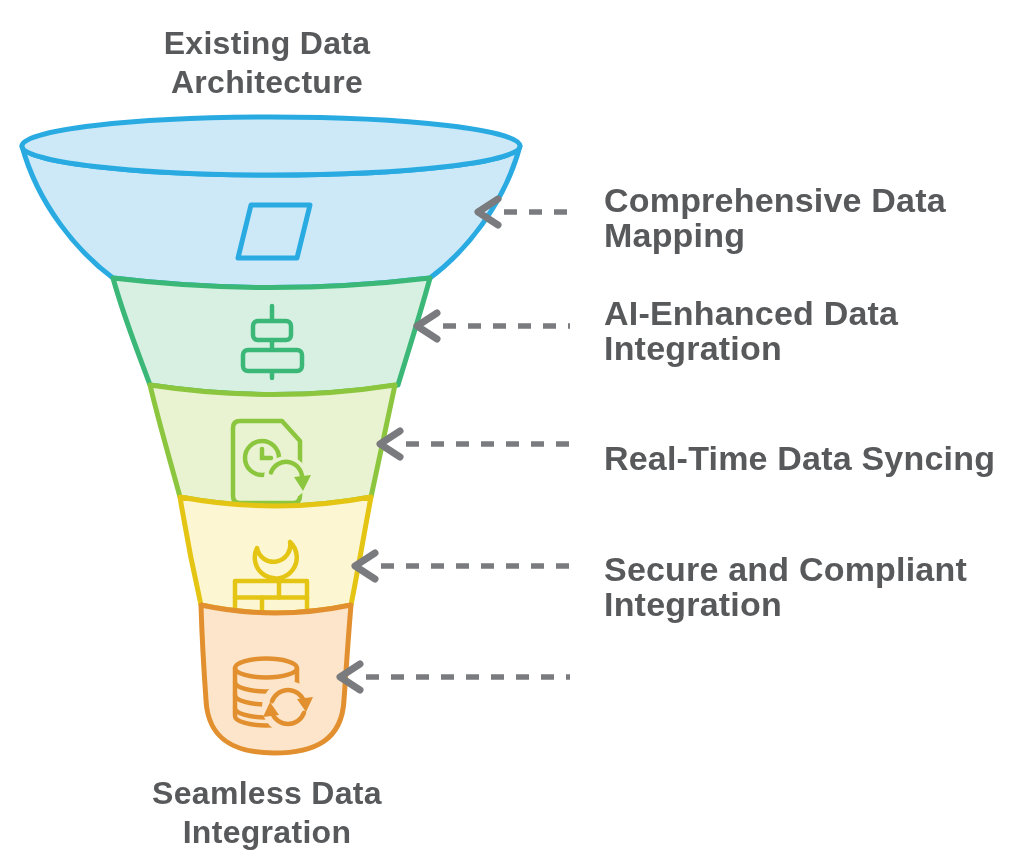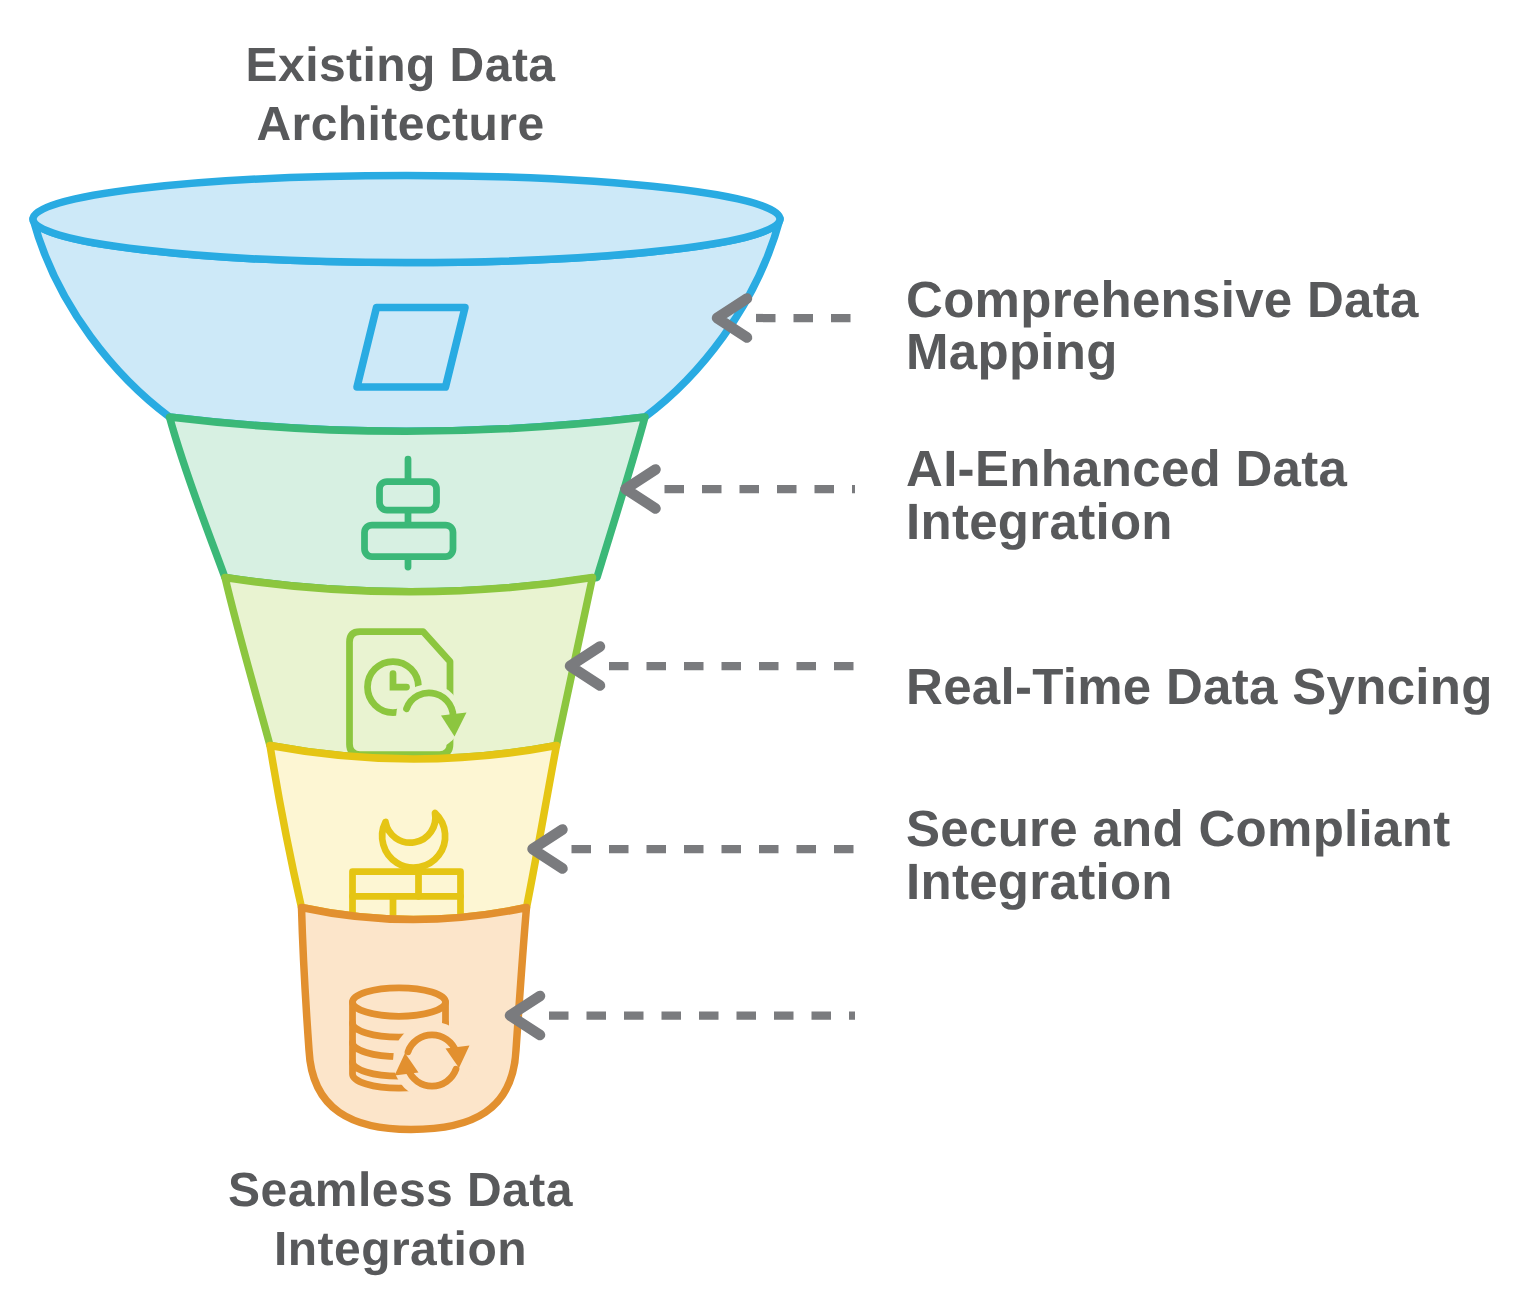--- a/index.html
+++ b/index.html
@@ -126,19 +126,19 @@
         <line x1="366" y1="677" x2="570" y2="677" stroke-width="5.5" stroke-dasharray="13 12" stroke-linecap="butt"></line>
       </g>
     </g>
   </svg>
 
   <div class="txt stage-label" style="top:183px;">Comprehensive Data
 Mapping</div>
   <div class="txt stage-label" style="top:296px;">AI-Enhanced Data
 Integration</div>
   <div class="txt stage-label" style="top:430px;margin-top:11px;">Real-Time Data Syncing</div>
-  <div class="txt stage-label" style="top:536px;">Secure and Compliant
+  <div class="txt stage-label" style="top:552px;">Secure and Compliant
 Integration</div>
 
   <div class="txt funnel-title" style="left:57px; top:774px;text-align:center;">Seamless Data
 Integration</div>
 
 </div>
 
 </body></html>

